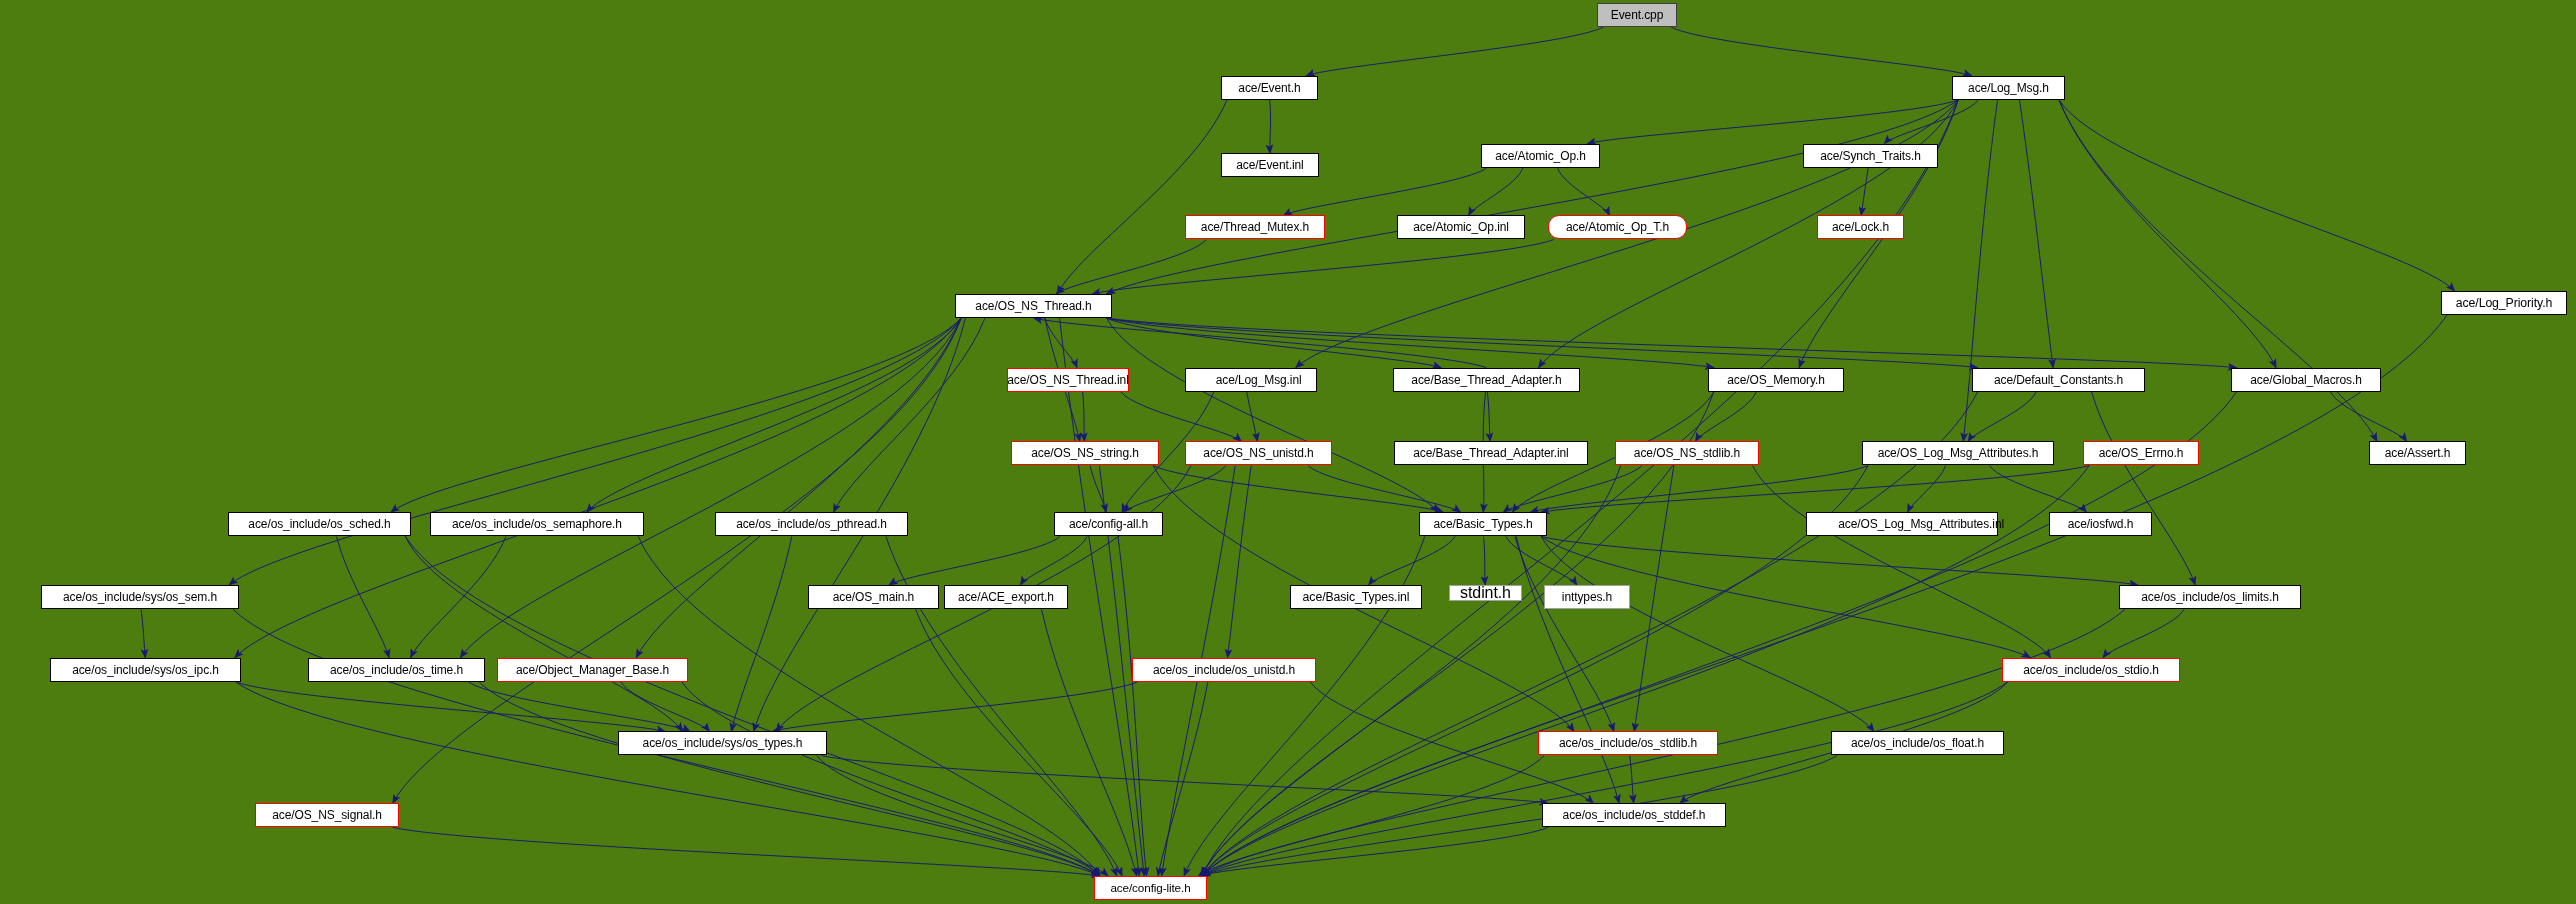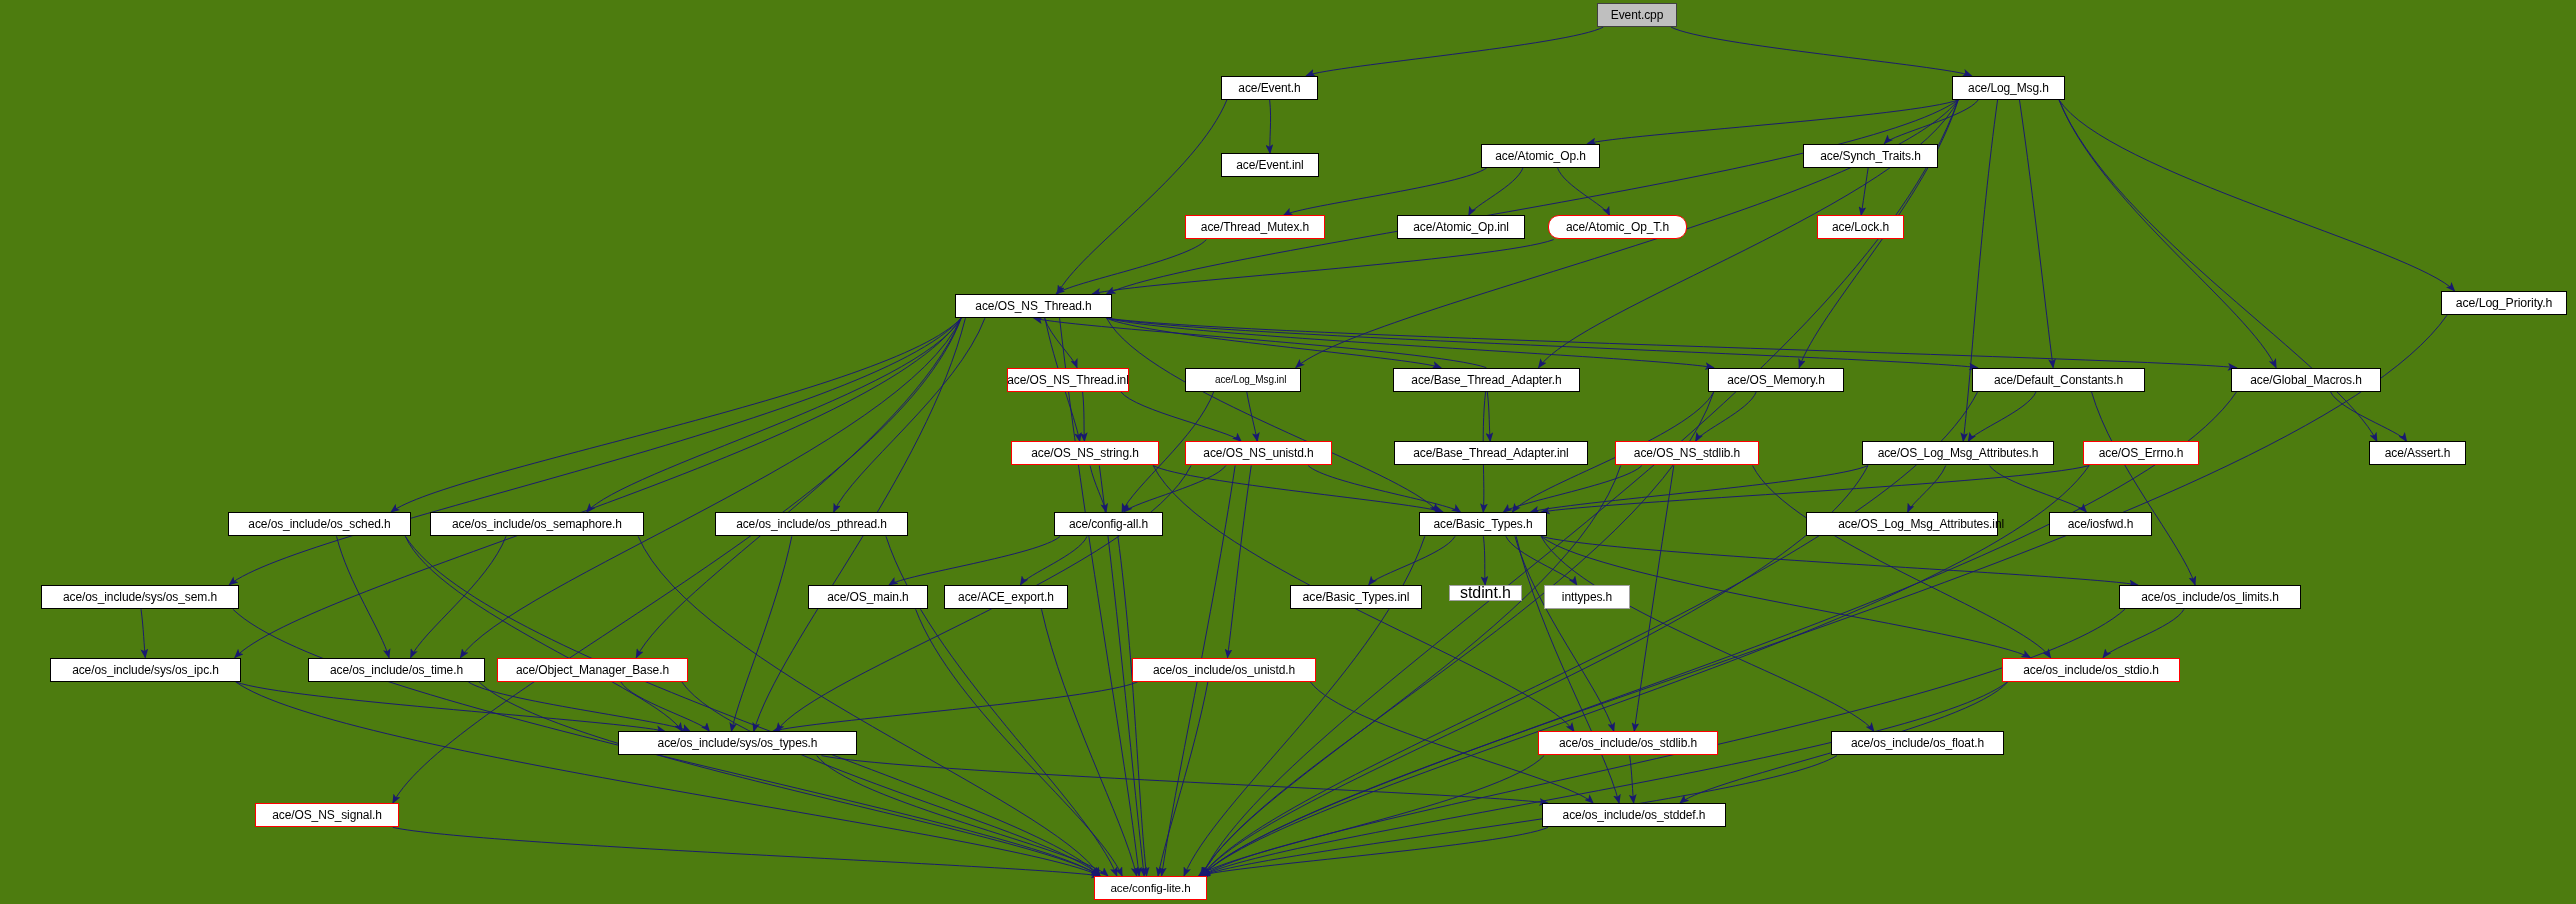--- a/index.html
+++ b/index.html
@@ -225,21 +225,21 @@
       </div>
       <div class="graph-node red" style="left: 1817px; top: 215px; width: 87px; height: 24px; font-size: 12px;">
         <span class="node-label">ace/Lock.h</span>
       </div>
       <div class="graph-node" style="left: 955px; top: 294px; width: 157px; height: 24px; font-size: 12px;">
         <span class="node-label">ace/OS_NS_Thread.h</span>
       </div>
       <div class="graph-node red" style="left: 1007px; top: 368px; width: 122px; height: 24px; font-size: 12px;">
         <span class="node-label">ace/OS_NS_Thread.inl</span>
       </div>
-      <div class="graph-node" style="left: 1185px; top: 368px; width: 116px; height: 24px; font-size: 10px; padding-left: 20px;">
+      <div class="graph-node" style="left: 1185px; top: 368px; width: 132px; height: 24px; font-size: 12px; padding-left: 20px;">
         <span class="node-label">ace/Log_Msg.inl</span>
       </div>
       <div class="graph-node" style="left: 1393px; top: 368px; width: 187px; height: 24px; font-size: 12px;">
         <span class="node-label">ace/Base_Thread_Adapter.h</span>
       </div>
       <div class="graph-node" style="left: 1708px; top: 368px; width: 136px; height: 24px; font-size: 12px;">
         <span class="node-label">ace/OS_Memory.h</span>
       </div>
       <div class="graph-node" style="left: 1972px; top: 368px; width: 173px; height: 24px; font-size: 12px;">
         <span class="node-label">ace/Default_Constants.h</span>
@@ -285,21 +285,21 @@
       </div>
       <div class="graph-node" style="left: 1806px; top: 512px; width: 192px; height: 24px; font-size: 12px; padding-left: 43px;">
         <span class="node-label">ace/OS_Log_Msg_Attributes.inl</span>
       </div>
       <div class="graph-node" style="left: 2049px; top: 512px; width: 103px; height: 24px; font-size: 12px;">
         <span class="node-label">ace/iosfwd.h</span>
       </div>
       <div class="graph-node" style="left: 41px; top: 585px; width: 198px; height: 24px; font-size: 12px;">
         <span class="node-label">ace/os_include/sys/os_sem.h</span>
       </div>
-      <div class="graph-node" style="left: 808px; top: 585px; width: 120px; height: 24px; font-size: 12px;">
+      <div class="graph-node" style="left: 808px; top: 585px; width: 131px; height: 24px; font-size: 12px;">
         <span class="node-label">ace/OS_main.h</span>
       </div>
       <div class="graph-node" style="left: 944px; top: 585px; width: 124px; height: 24px; font-size: 12px;">
         <span class="node-label">ace/ACE_export.h</span>
       </div>
       <div class="graph-node" style="left: 1290px; top: 585px; width: 132px; height: 24px; font-size: 12.3px;">
         <span class="node-label">ace/Basic_Types.inl</span>
       </div>
       <div class="graph-node gray" style="left: 1449px; top: 585px; width: 73px; height: 16px; font-size: 16px;">
         <span class="node-label">stdint.h</span>
@@ -318,21 +318,21 @@
       </div>
       <div class="graph-node red" style="left: 497px; top: 658px; width: 191px; height: 24px; font-size: 12px;">
         <span class="node-label">ace/Object_Manager_Base.h</span>
       </div>
       <div class="graph-node red" style="left: 1132px; top: 658px; width: 184px; height: 24px; font-size: 12px;">
         <span class="node-label">ace/os_include/os_unistd.h</span>
       </div>
       <div class="graph-node red" style="left: 2002px; top: 658px; width: 178px; height: 24px; font-size: 12px;">
         <span class="node-label">ace/os_include/os_stdio.h</span>
       </div>
-      <div class="graph-node" style="left: 618px; top: 731px; width: 239px; height: 24px; font-size: 12px; justify-content: center;">
+      <div class="graph-node" style="left: 618px; top: 731px; width: 209px; height: 24px; font-size: 12px; justify-content: center;">
         <span class="node-label">ace/os_include/sys/os_types.h</span>
       </div>
       <div class="graph-node red" style="left: 1538px; top: 731px; width: 180px; height: 24px; font-size: 12px;">
         <span class="node-label">ace/os_include/os_stdlib.h</span>
       </div>
       <div class="graph-node" style="left: 1831px; top: 731px; width: 173px; height: 24px; font-size: 12px;">
         <span class="node-label">ace/os_include/os_float.h</span>
       </div>
       <div class="graph-node red" style="left: 255px; top: 803px; width: 144px; height: 24px; font-size: 12px;">
         <span class="node-label">ace/OS_NS_signal.h</span>

